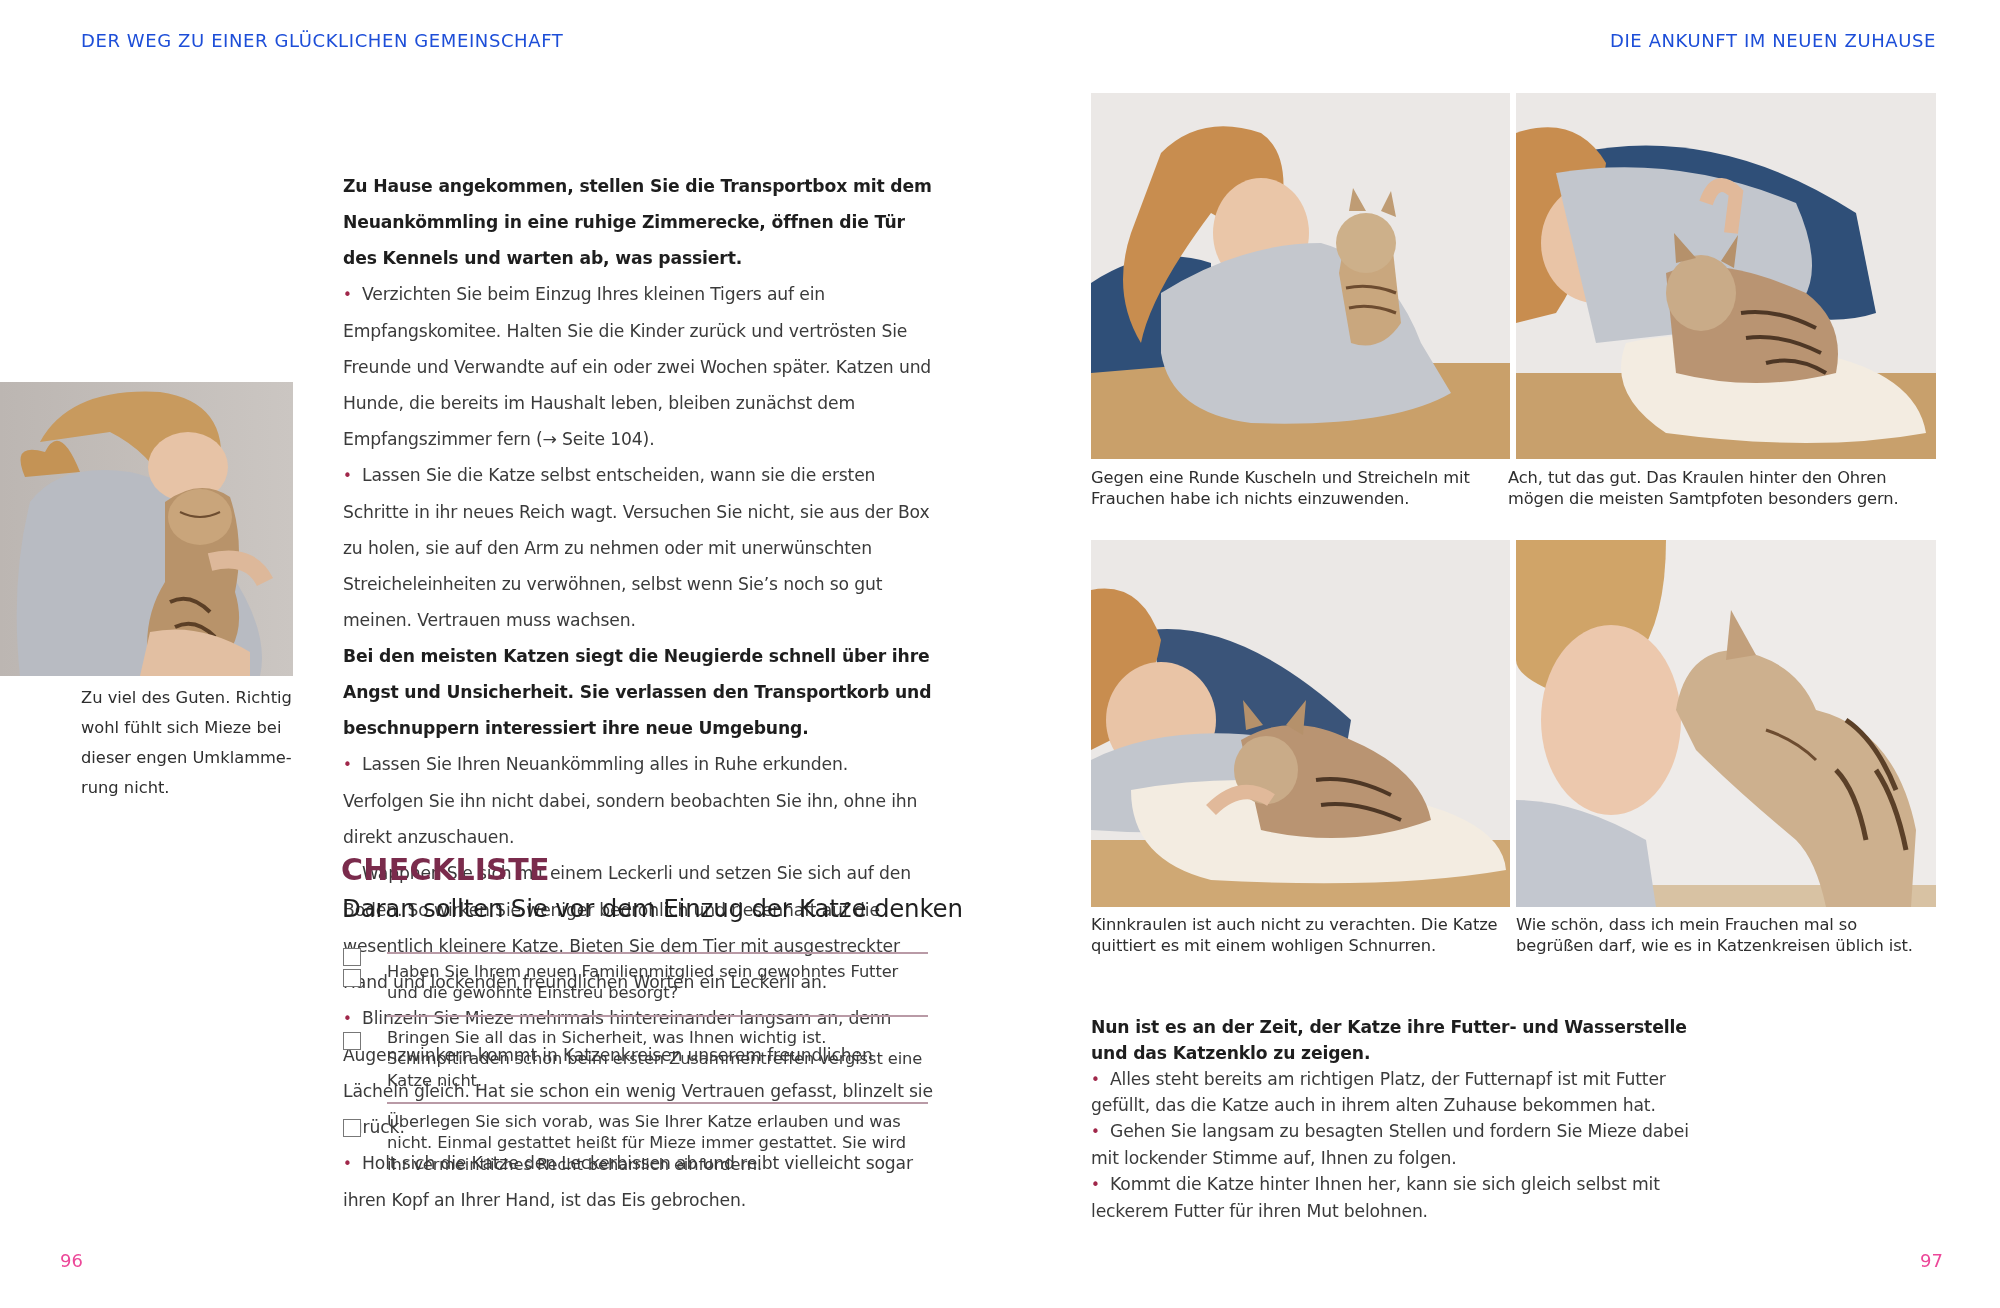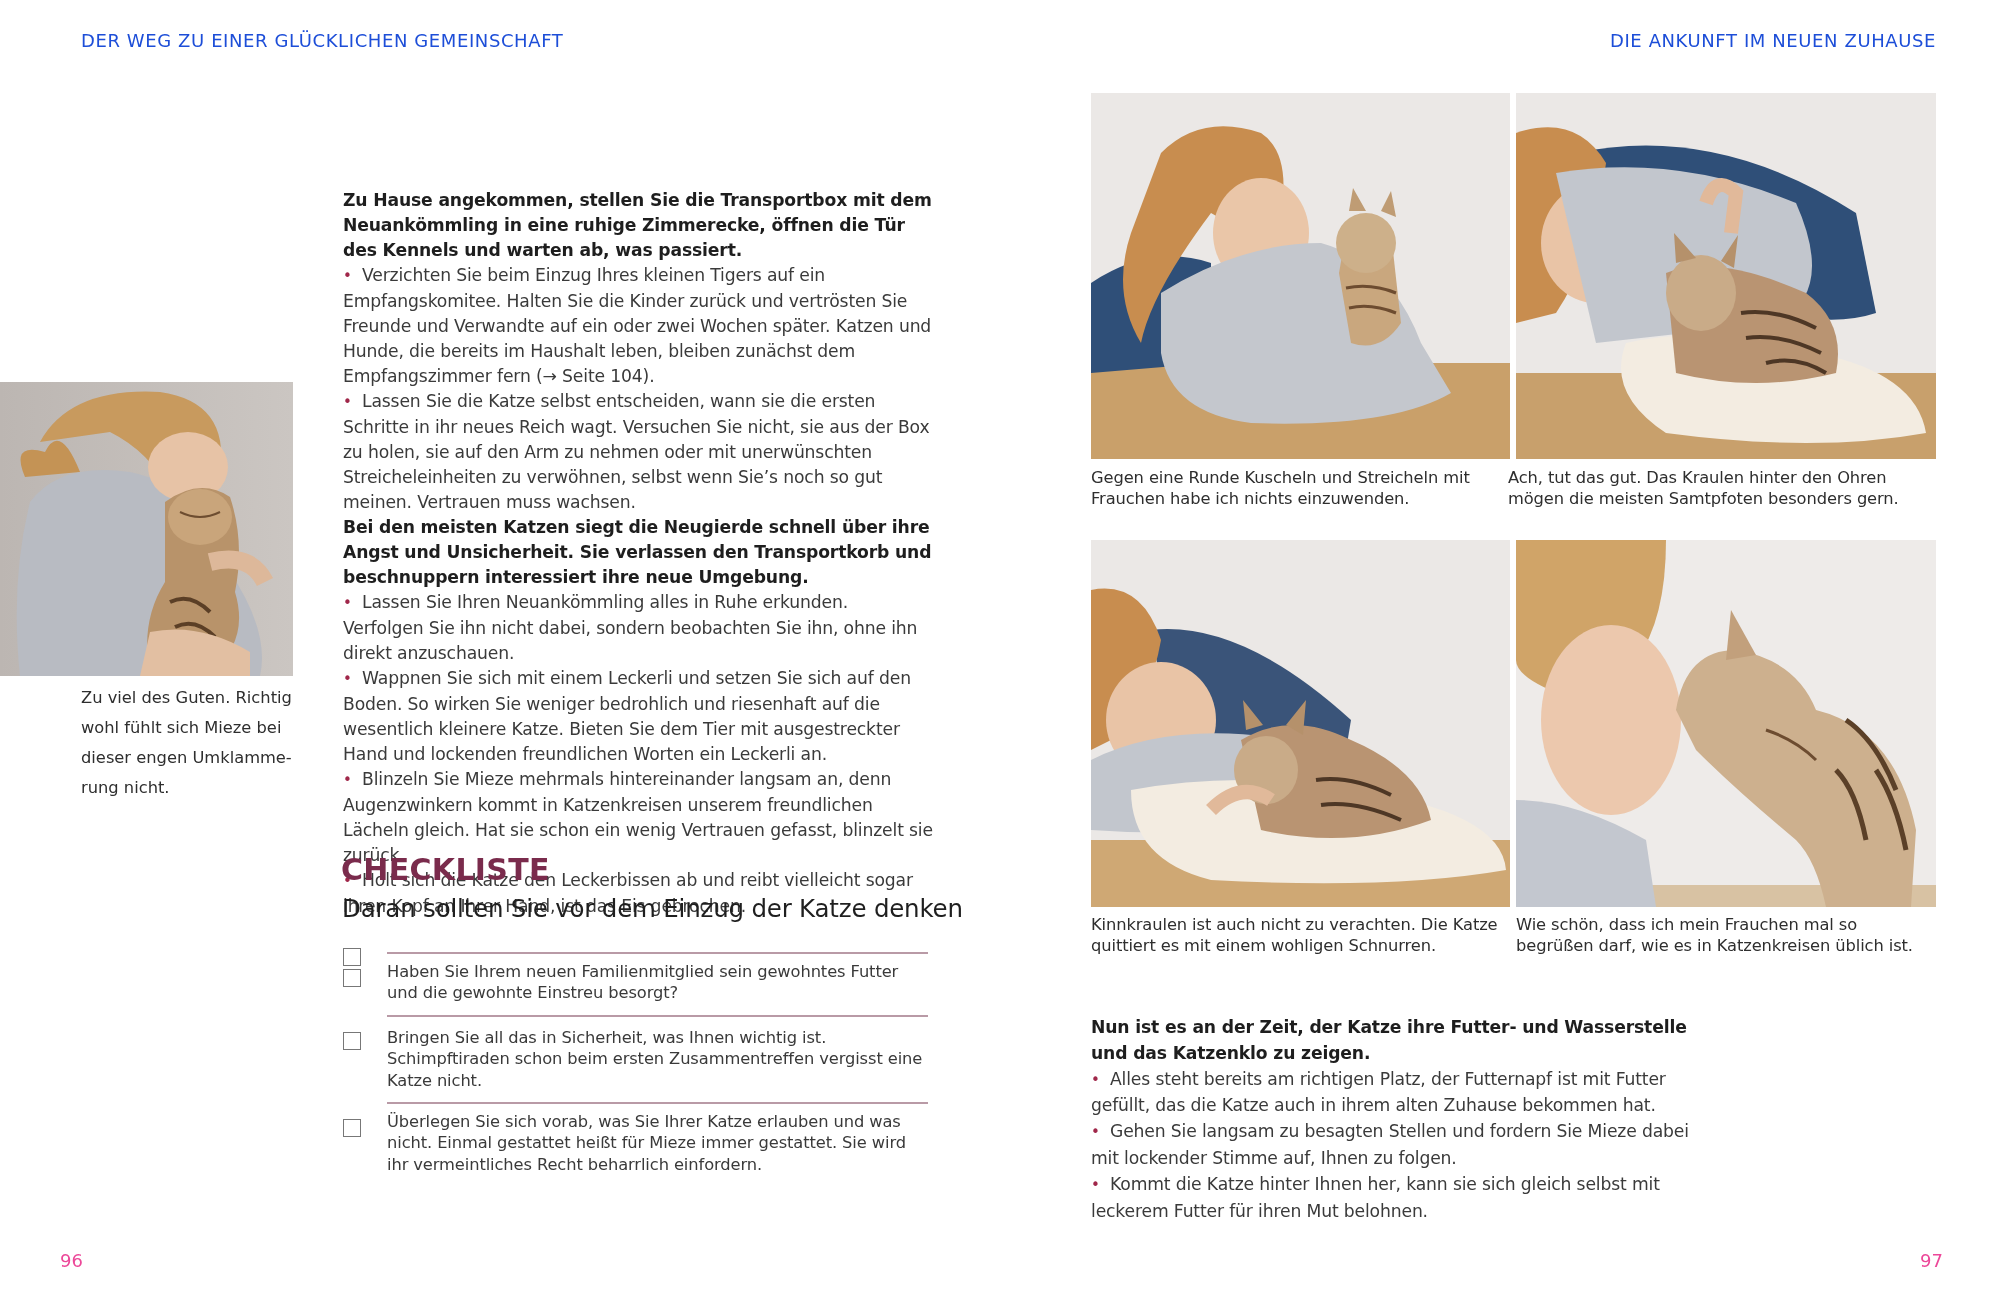--- a/index.html
+++ b/index.html
@@ -16,22 +16,22 @@
     #head-right { right: 64px; }
 
     .page-number {
       position: absolute; top: 1250px; font-size: 18px; color: #ec4899;
     }
     #page-left-num { left: 60px; }
     #page-right-num { left: 1920px; }
 
     
     .main-col {
-      position: absolute; left: 343px; top: 188px; width: 590px;
-      font-size: 17.2px; line-height: 25px; color: #3a3a3a;
+      position: absolute; left: 343px; top: 168px; width: 590px;
+      font-size: 17.2px; line-height: 36px; color: #3a3a3a;
     }
     .lead { color: #1e1e1e; font-weight: bold; letter-spacing: -0.2px; }
     .lead, .bullet-para { letter-spacing: -0.15px; }
     .bullet-para .bullet {
       display: inline-block; width: 19px; color: #a0274a; font-size: 15px;
     }
 
     .photo {
       position: absolute; overflow: hidden;
     }

